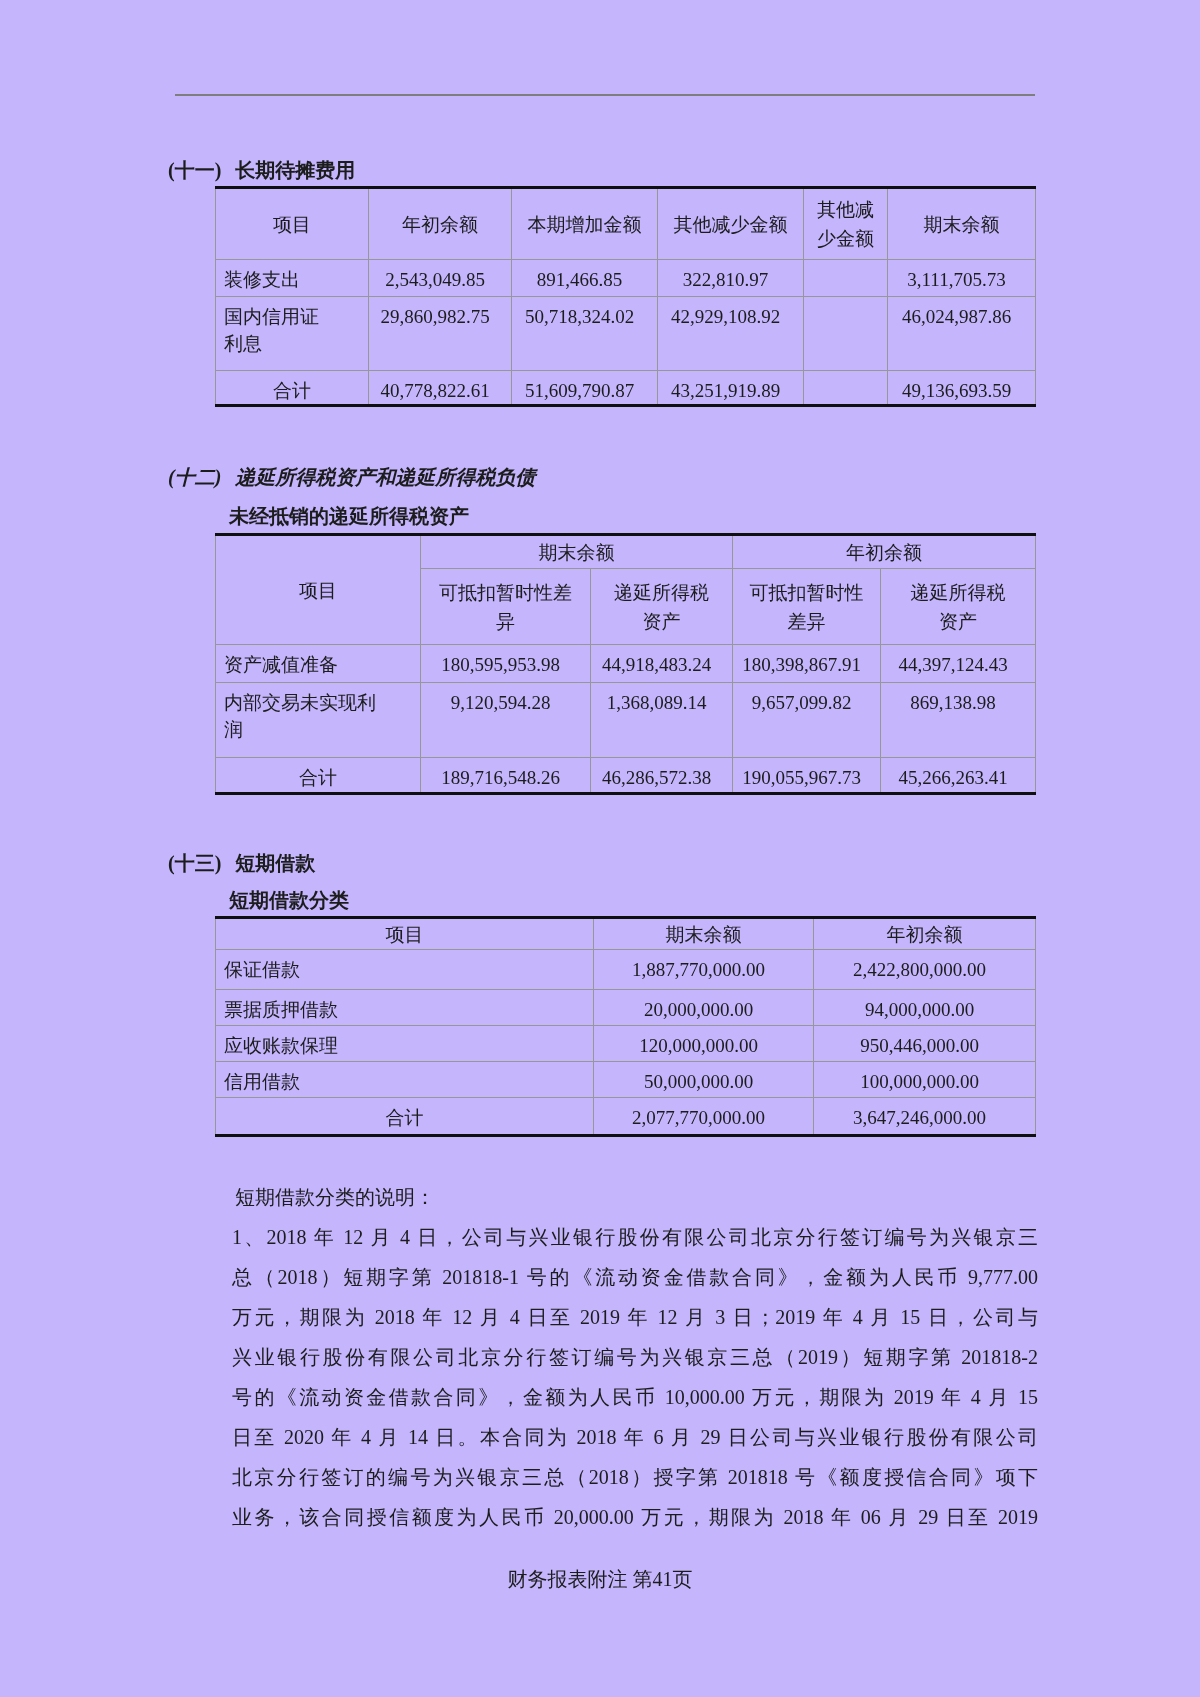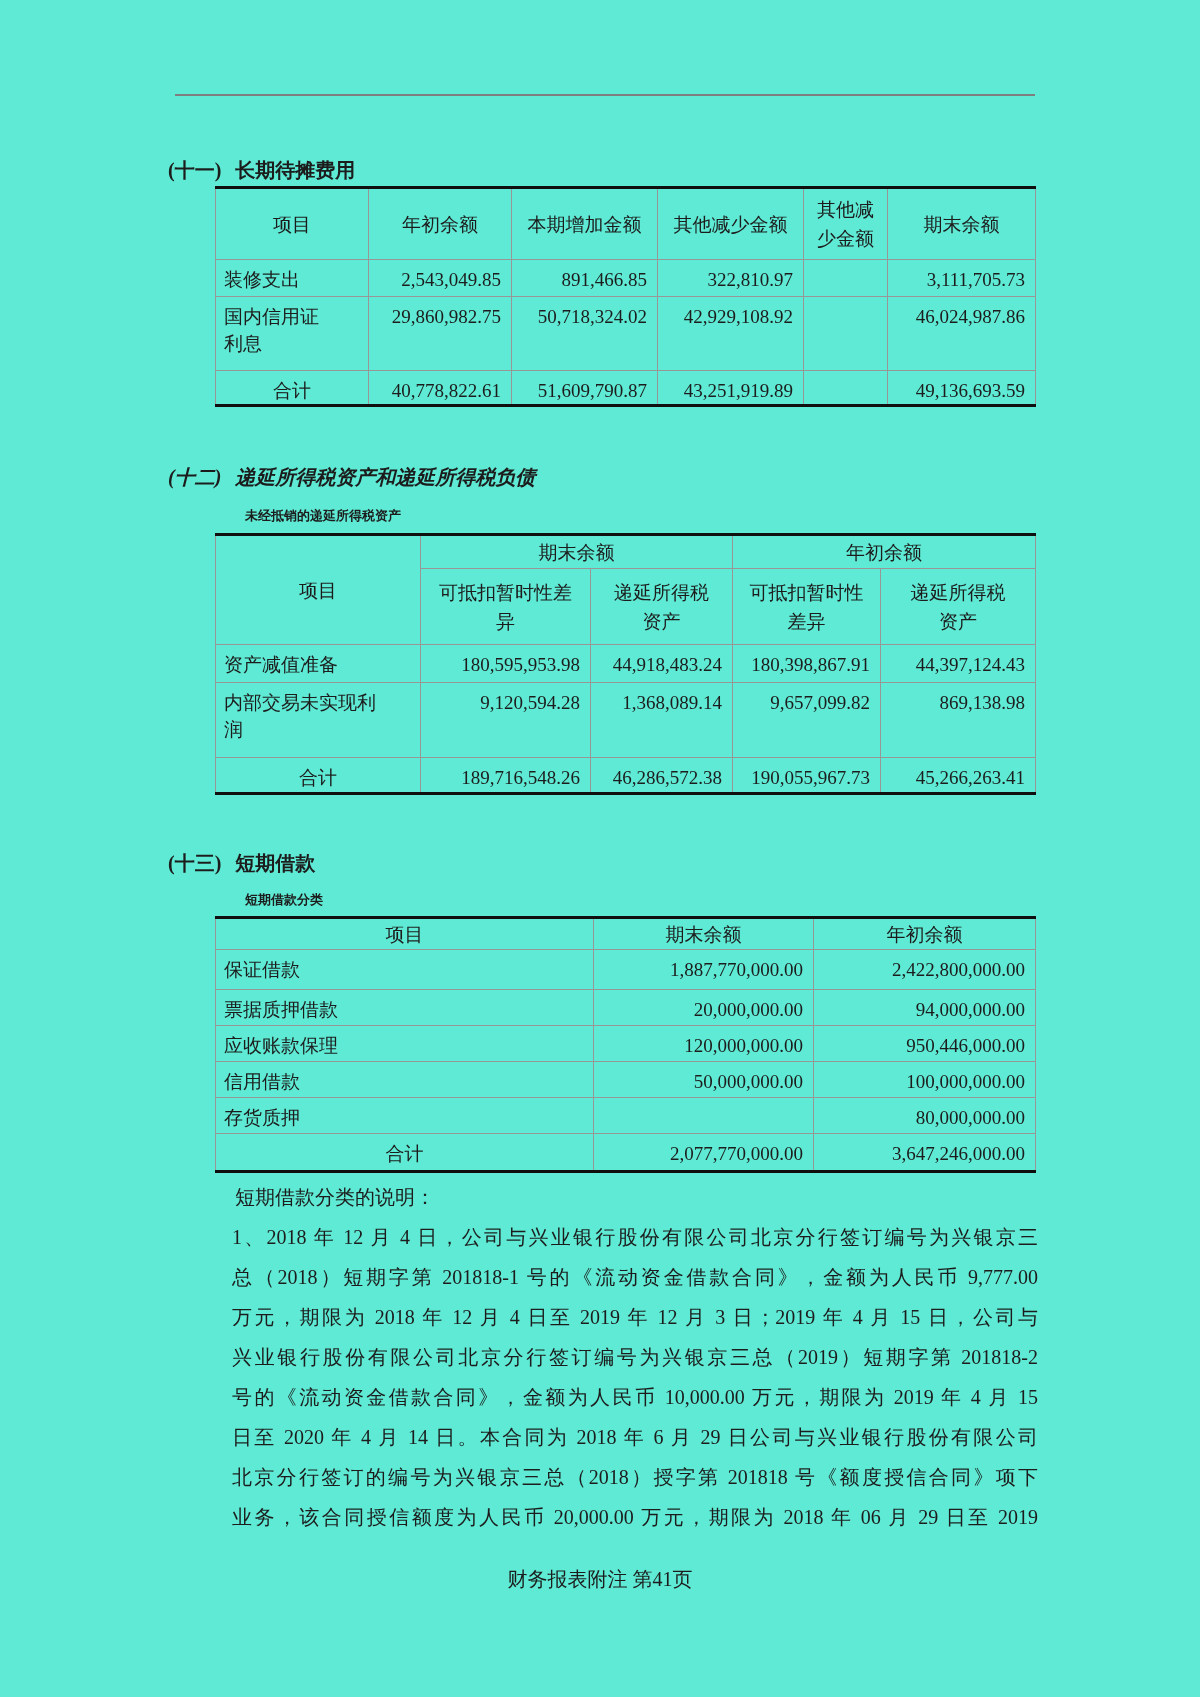--- a/index.html
+++ b/index.html
@@ -1,42 +1,42 @@
 <!DOCTYPE html>
 <html lang="zh"><head>
 <meta charset="utf-8">
 <style>
   html, body { margin:0; padding:0; background:#ffffff; }
   .page {
     position:relative; width:1200px; height:1697px; overflow:hidden;
-    background:#5eead4; color:#1c1c1c;
+    background:#c4b5fd; color:#1c1c1c;
     font-family:"Liberation Serif","DejaVu Serif",serif;
   }
   .top-rule { position:absolute; left:175px; top:94px; width:860px; height:0;
     border-top:2px solid #7e7e7e; }
 
   .sec-heading { position:absolute; left:168px; font-size:20px; font-weight:bold;
     line-height:28px; white-space:nowrap; }
   .h11 { top:156px; } .h12 { top:463px;font-style:italic; } .h13 { top:849px; }
   .sec-num { margin-right:14px; }
 
-  .subheading { position:absolute; left:245px; font-size:13px; font-weight:bold;
+  .subheading { position:absolute; left:229px; font-size:20px; font-weight:bold;
     line-height:28px; white-space:nowrap; }
   .sub12 { top:502px; } .sub13 { top:886px; }
 
   table.fin { position:absolute; left:215px; width:820px; border-collapse:collapse;
     table-layout:fixed; font-size:19px;
     border-top:3px solid #0f0f0f; border-bottom:3px solid #0f0f0f; }
   .t1 { top:186px; } .t2 { top:533px; } .t3 { top:916px; }
 
   .fin th, .fin td { border:1px solid #979797; font-weight:normal; padding:0; overflow:hidden; }
   .fin th { text-align:center; vertical-align:middle; line-height:29px; }
   .fin td { vertical-align:top; padding-top:6px; line-height:27px; }
   td.lbl { text-align:left; padding-left:8px; padding-right:4px; }
-  td.num { text-align:right; padding-right:10px; }
+  td.num { text-align:center; padding-right:10px; }
   td.ctr { text-align:center; }
 
   .t1 .hdr { height:72px; }
   .t1 .r1  { height:37px; }
   .t1 .r2  { height:74px; }
   .t1 .tot { height:34px; }
 
   .t2 .ghdr { height:34px; }
   .t2 .shdr { height:76px; }
   .t2 .r1  { height:38px; }
@@ -204,25 +204,20 @@
       <tr class="row">
         <td class="lbl">应收账款保理</td>
         <td class="num">120,000,000.00</td>
         <td class="num">950,446,000.00</td>
       </tr>
       <tr class="row">
         <td class="lbl">信用借款</td>
         <td class="num">50,000,000.00</td>
         <td class="num">100,000,000.00</td>
       </tr>
-      <tr class="row">
-        <td class="lbl">存货质押</td>
-        <td class="num"></td>
-        <td class="num">80,000,000.00</td>
-      </tr>
       <tr class="tot">
         <td class="ctr">合计</td>
         <td class="num">2,077,770,000.00</td>
         <td class="num">3,647,246,000.00</td>
       </tr>
     </tbody>
   </table>
 
   <div class="notes-heading">短期借款分类的说明：</div>
 

